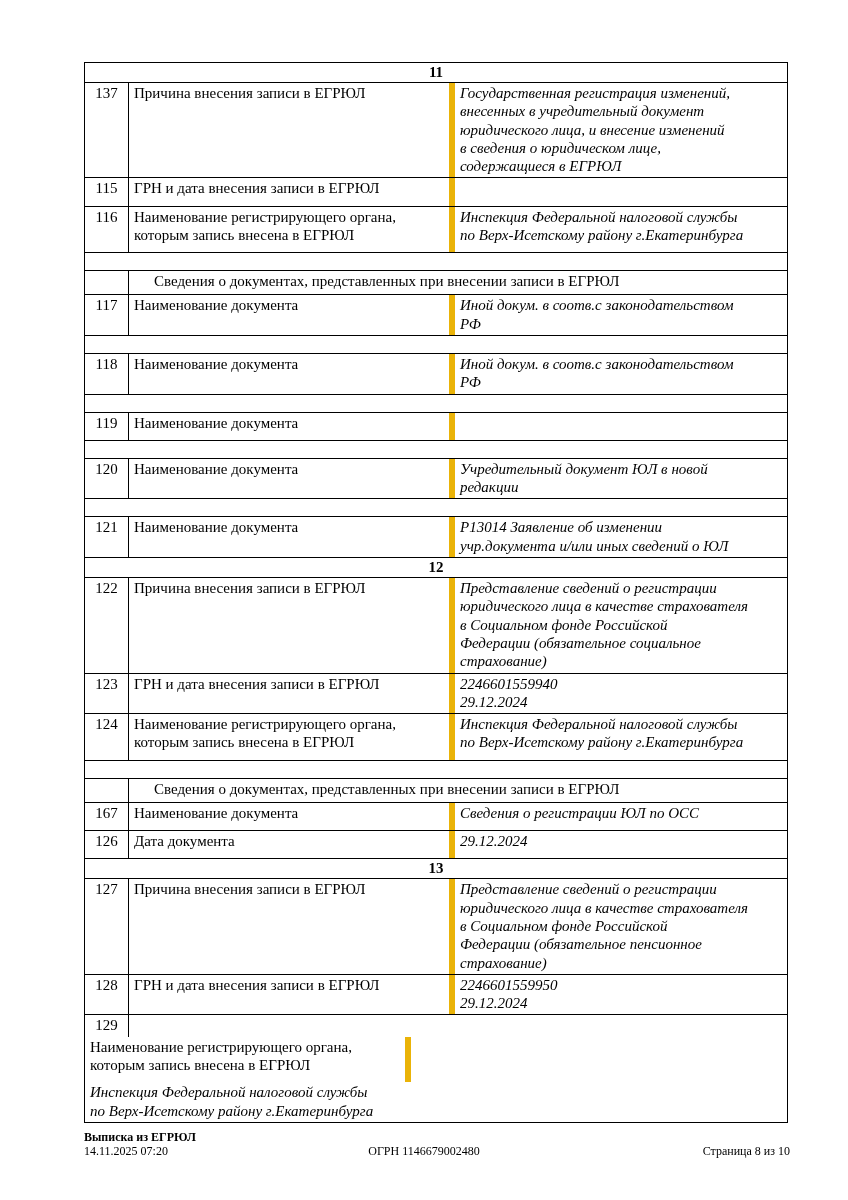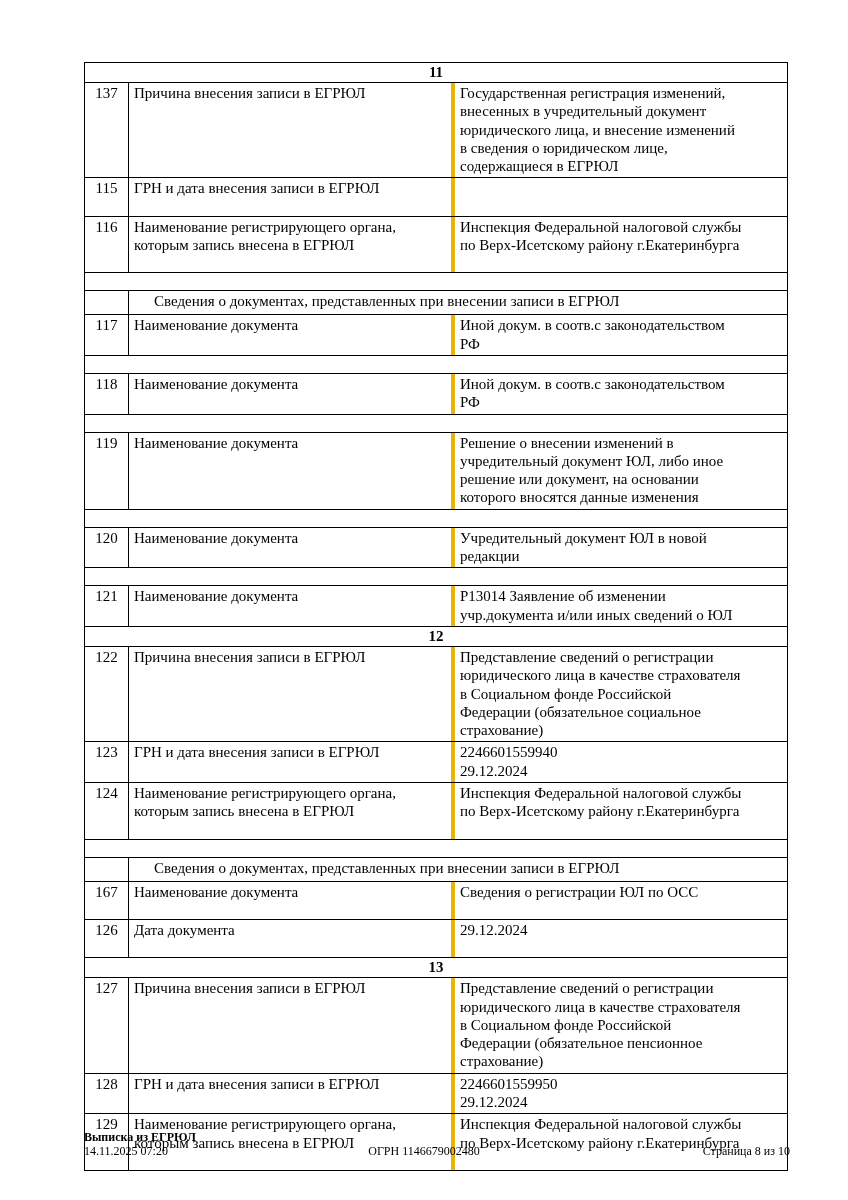--- a/index.html
+++ b/index.html
@@ -7,25 +7,25 @@
     width:848px;height:1200px;position:relative;background:#ffffff;
     font-family:"Liberation Serif","DejaVu Serif",serif;
     color:#000;font-size:15px;overflow:hidden;
   }
   *{box-sizing:border-box;}
   .doc-table{
     position:absolute;left:84px;top:62px;width:704px;
     border:1px solid #000;background:#fff;
   }
   .row{display:flex;border-bottom:1px solid #000;align-items:stretch;}
-  .row:last-child{border-bottom:none;}
+  .row:last-child{border-bottom:none;flex-direction:column;}
   .cell{white-space:pre-line;line-height:18.3px;}
   .c1{width:44px;flex:none;border-right:1px solid #000;text-align:center;padding:1px 2px 2px;}
-  .c2{width:326px;flex:none;border-right:4px solid #eab308;padding:1px 5px 18px;}
-  .c3{flex:1;padding:1px 5px 2px;}
+  .c2{width:326px;flex:none;border-right:6px solid #eab308;padding:1px 5px 8px;}
+  .c3{flex:1;padding:1px 5px 2px;font-style:italic;}
   .rest{flex:1;padding:1px 5px 2px;}
   .section{height:20px;justify-content:center;font-weight:bold;}
   .section .full{padding-top:0;line-height:19px;}
   .subheader{height:24px;gap:20px;}
   .spacer{height:18px;}
   .data{min-height:24px;}
   .footer{position:absolute;left:0;top:1128px;width:848px;font-size:12px;line-height:13.5px;}
   .footer-left{position:absolute;left:84px;top:3px;}
   .footer-left .t{font-weight:bold;}
   .footer-center{position:absolute;left:0;top:17px;width:100%;text-align:center;}
@@ -73,24 +73,20 @@
     <div class="row data">
       <div class="cell c1">118</div>
       <div class="cell c2">Наименование документа</div>
       <div class="cell c3">Иной докум. в соотв.с законодательством
 РФ</div>
     </div>
     <div class="row spacer"></div>
     <div class="row data">
       <div class="cell c1">119</div>
       <div class="cell c2">Наименование документа</div>
-      <div class="cell c3">Решение о внесении изменений в
-учредительный документ ЮЛ, либо иное
-решение или документ, на основании
-которого вносятся данные изменения</div>
     </div>
     <div class="row spacer"></div>
     <div class="row data">
       <div class="cell c1">120</div>
       <div class="cell c2">Наименование документа</div>
       <div class="cell c3">Учредительный документ ЮЛ в новой
 редакции</div>
     </div>
     <div class="row spacer"></div>
     <div class="row data">

